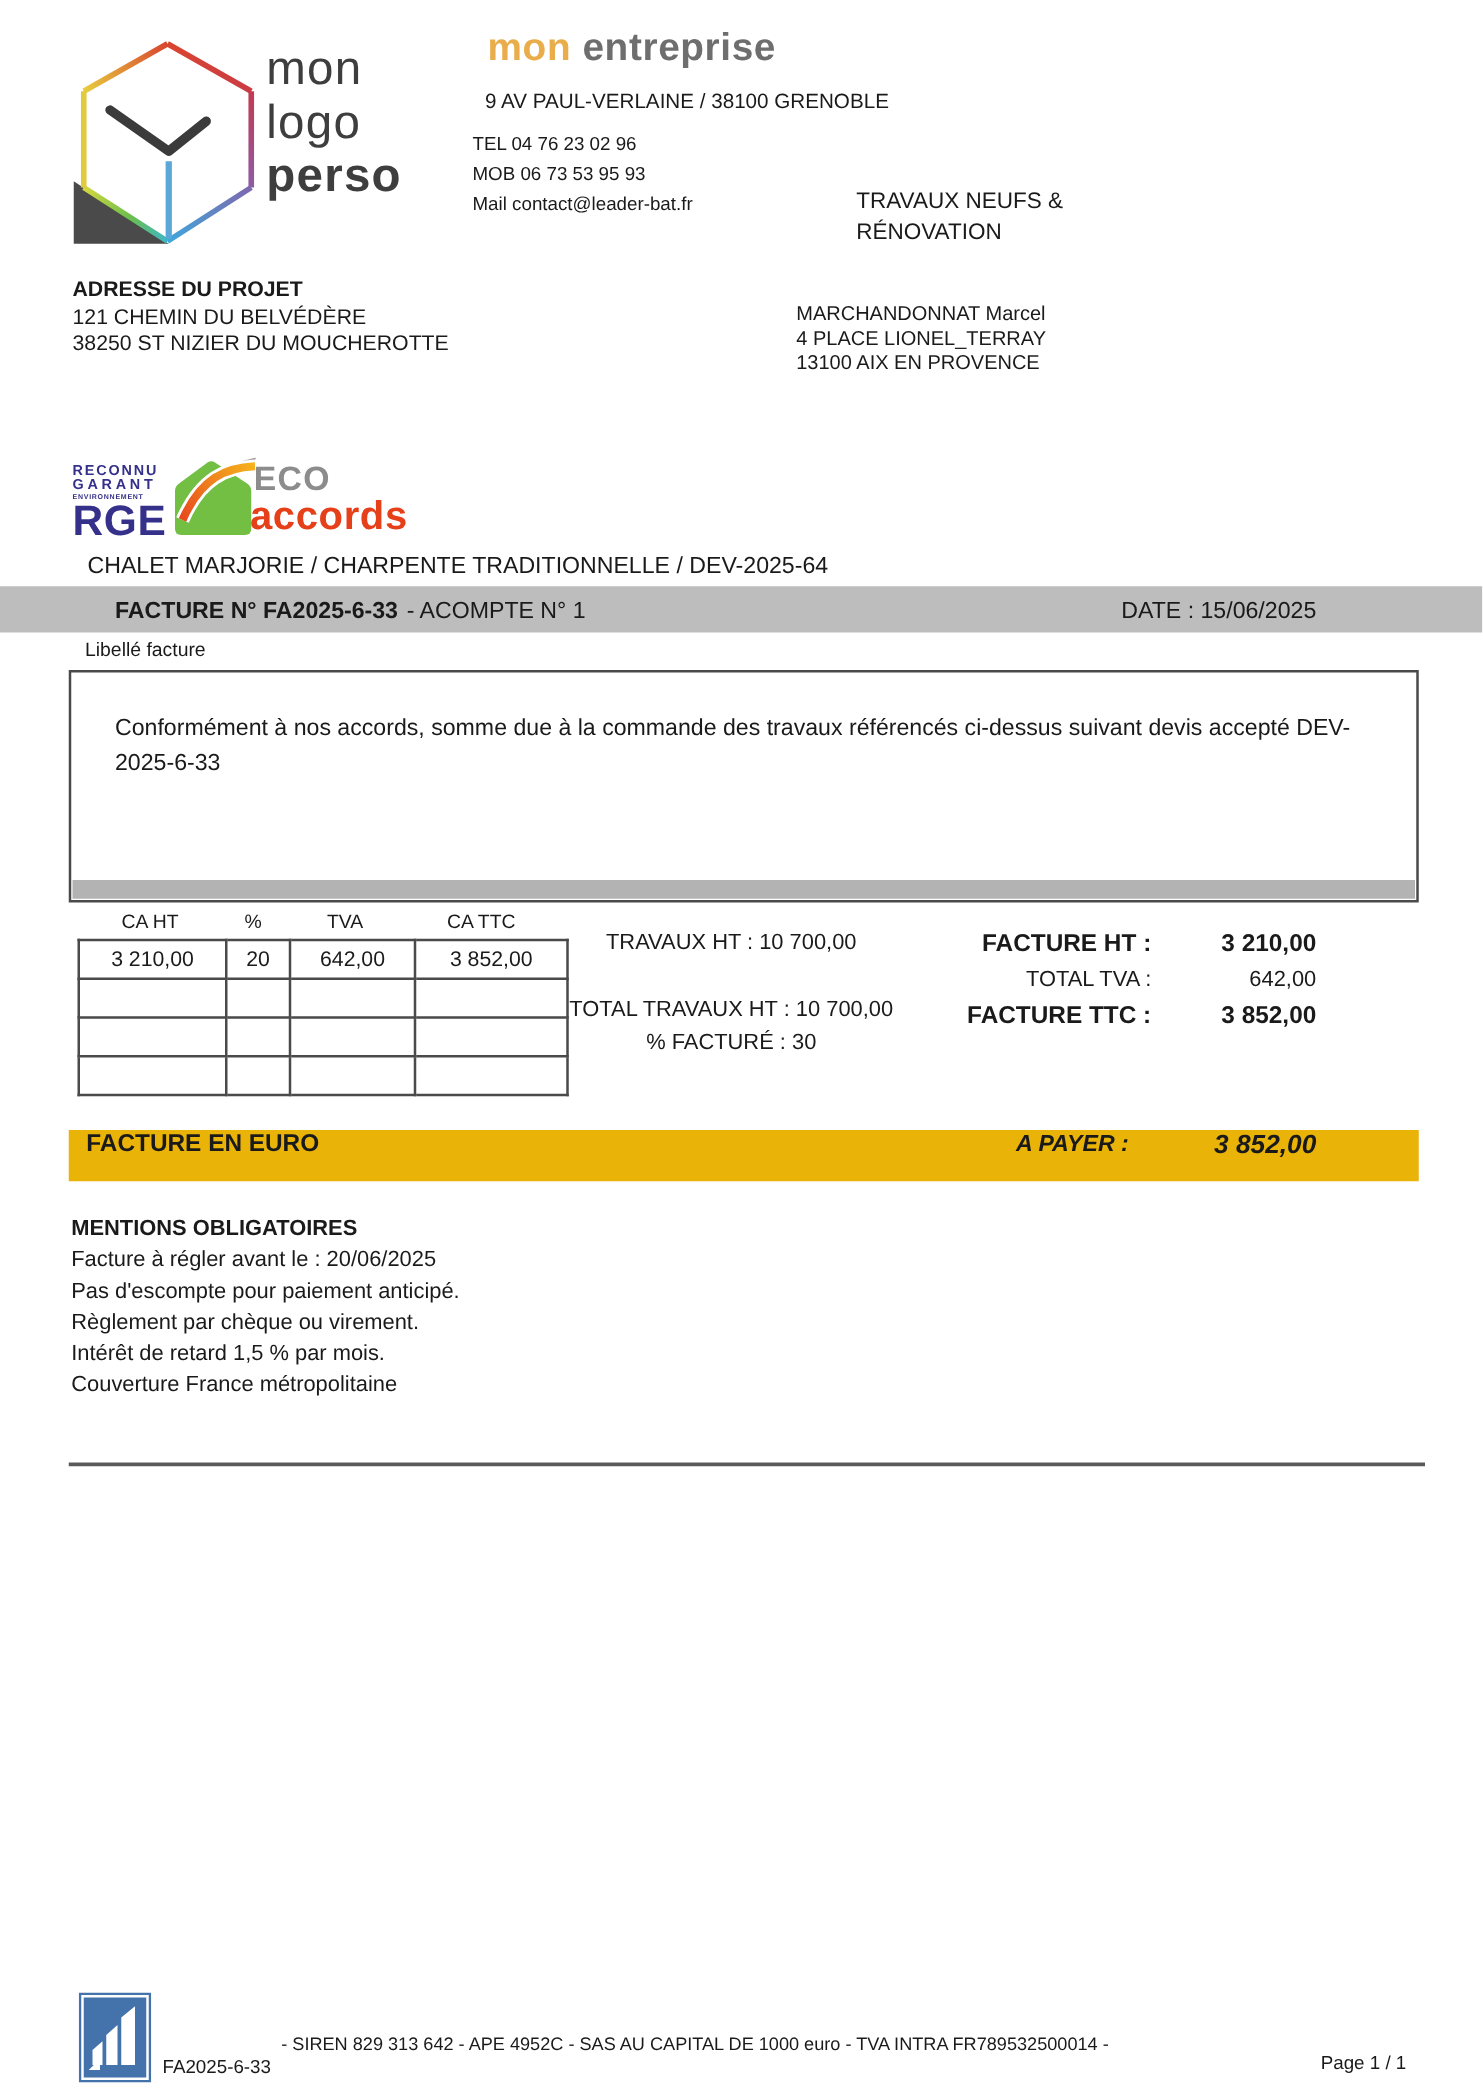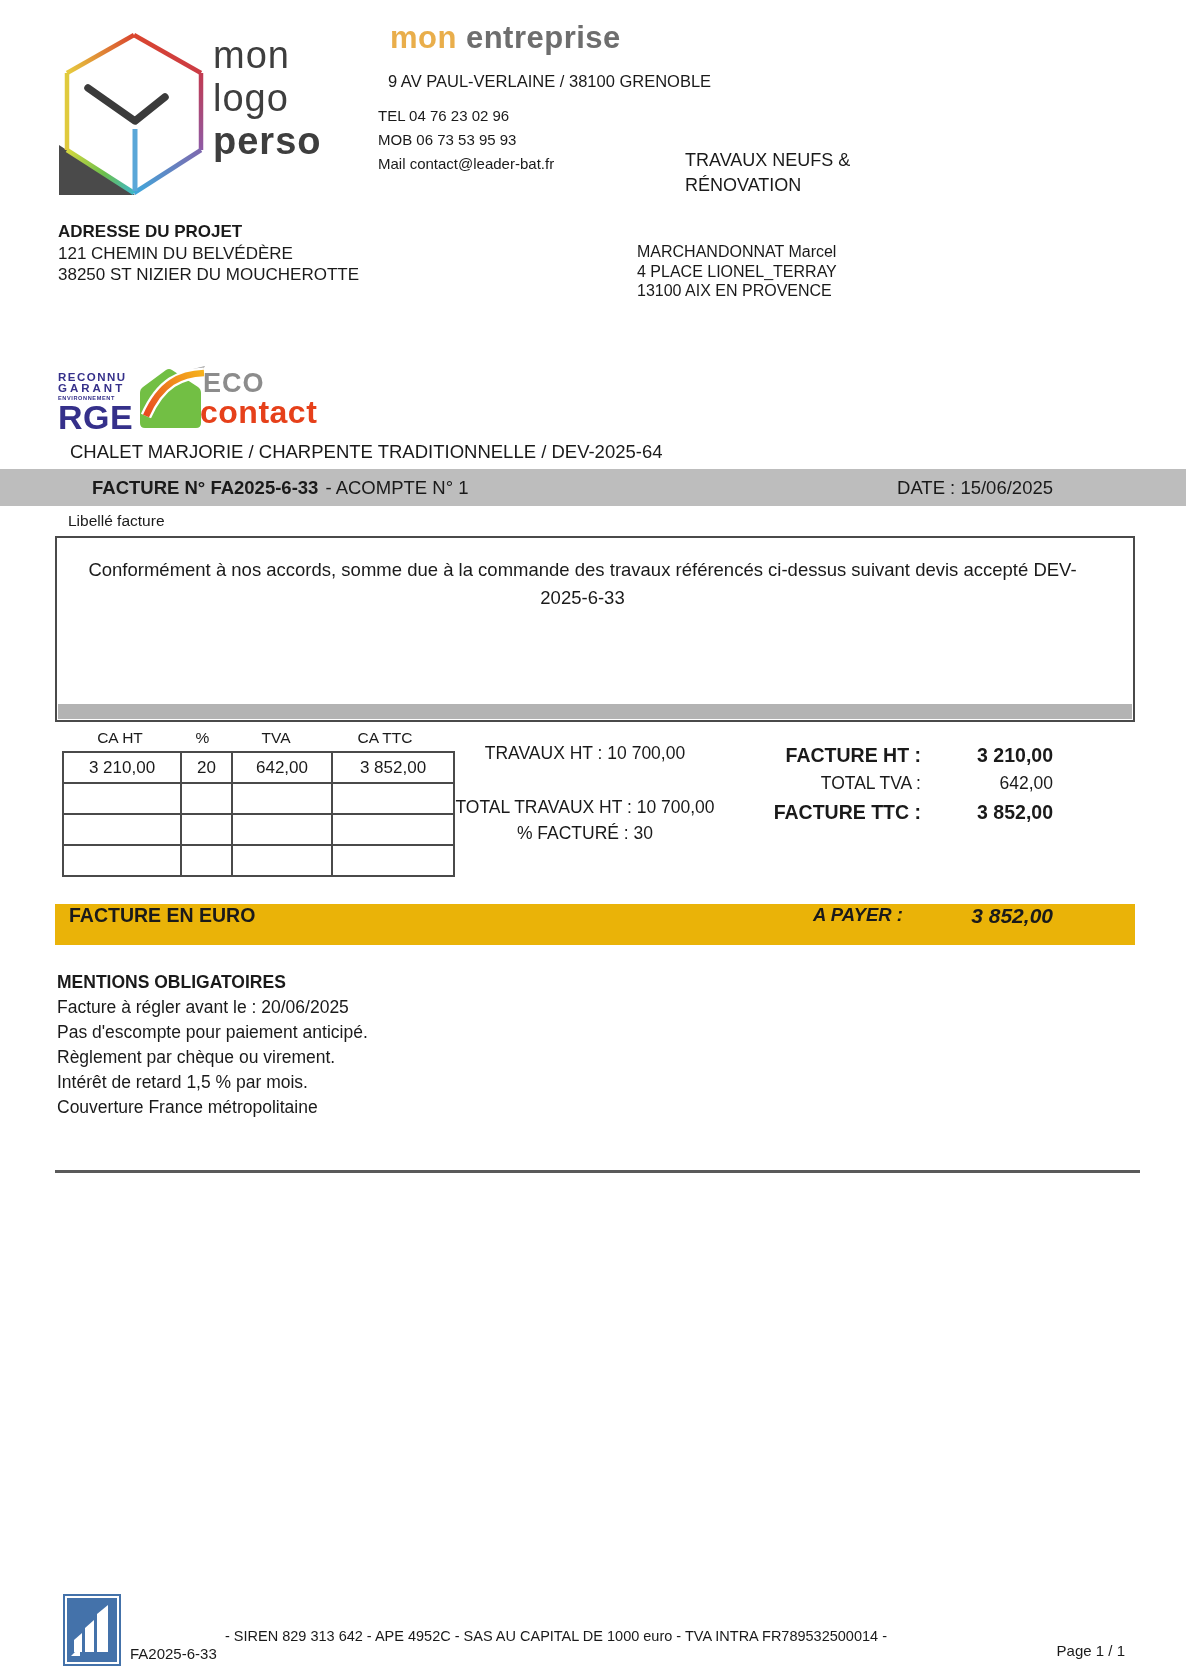--- a/index.html
+++ b/index.html
@@ -42,21 +42,21 @@
 
   .invoice-bar{left:0;top:469px;width:1186px;height:37px;background:#BDBDBD;
     display:flex;align-items:center;box-sizing:border-box;padding:0 133px 0 92px;font-size:18.5px;}
   .invoice-bar .num{font-weight:700;}
   .invoice-bar .suffix{margin-left:7px;}
   .invoice-bar .date{margin-left:auto;}
 
   .libelle-label{left:68px;top:512px;font-size:15.5px;}
   .libelle-box{left:55px;top:536px;width:1080px;height:186px;border:2.5px solid #4a4a4a;
     box-sizing:border-box;padding:14px 19px;font-size:18.5px;line-height:28px;}
-  .libelle-box p{margin:4px;max-width:1005px;text-align:center;}
+  .libelle-box p{margin:16px;max-width:1005px;}
   .sep-bar{left:58px;top:704px;width:1074px;height:15px;background:#B3B3B3;}
 
   
   .vat-headers{left:62px;top:729px;width:383px;display:flex;font-size:15.5px;}
   .vat-headers span{display:block;text-align:center;}
   .vh1{width:116px;} .vh2{width:49px;} .vh3{width:98px;} .vh4{width:120px;}
   table.vat{left:62px;top:751px;border-collapse:collapse;table-layout:fixed;}
   table.vat td{border:2.5px solid #4a4a4a;height:29px;text-align:center;font-size:17px;padding:0;}
   td.c1{width:116px;} td.c2{width:49px;} td.c3{width:98px;} td.c4{width:120px;}
 
@@ -172,21 +172,21 @@
           <stop offset="0.6" stop-color="#f08c1d"></stop>
           <stop offset="1" stop-color="#f6b21c"></stop>
       </linearGradient>
     </defs>
     <path d="M7,27 Q7,23 10,21 L33,4 Q36,2 39,4 L65,21 Q68,23 68,27 L68,57 Q68,62 63,62 L12,62 Q7,62 7,57 Z" fill="#72BF44"></path>
     <polygon points="60,3 72,0 66,10" fill="#9c9c9c"></polygon>
     <path d="M13,50 C28,16 48,8 71,7" stroke="#ffffff" stroke-width="11" fill="none"></path>
     <path d="M13,50 C28,16 48,8 71,7" stroke="url(#ecog)" stroke-width="6.5" fill="none"></path>
   </svg>
   <div class="abs eco-word">ECO</div>
-  <div class="abs artisan-word">contact</div>
+  <div class="abs artisan-word">accords</div>
 
   <div class="abs project-title">CHALET MARJORIE / CHARPENTE TRADITIONNELLE / DEV-2025-64</div>
 
   <div class="abs invoice-bar">
     <span class="num">FACTURE N° FA2025-6-33</span>
     <span class="suffix">- ACOMPTE N° 1</span>
     <span class="date">DATE : 15/06/2025</span>
   </div>
 
   <div class="abs libelle-label">Libellé facture</div>

